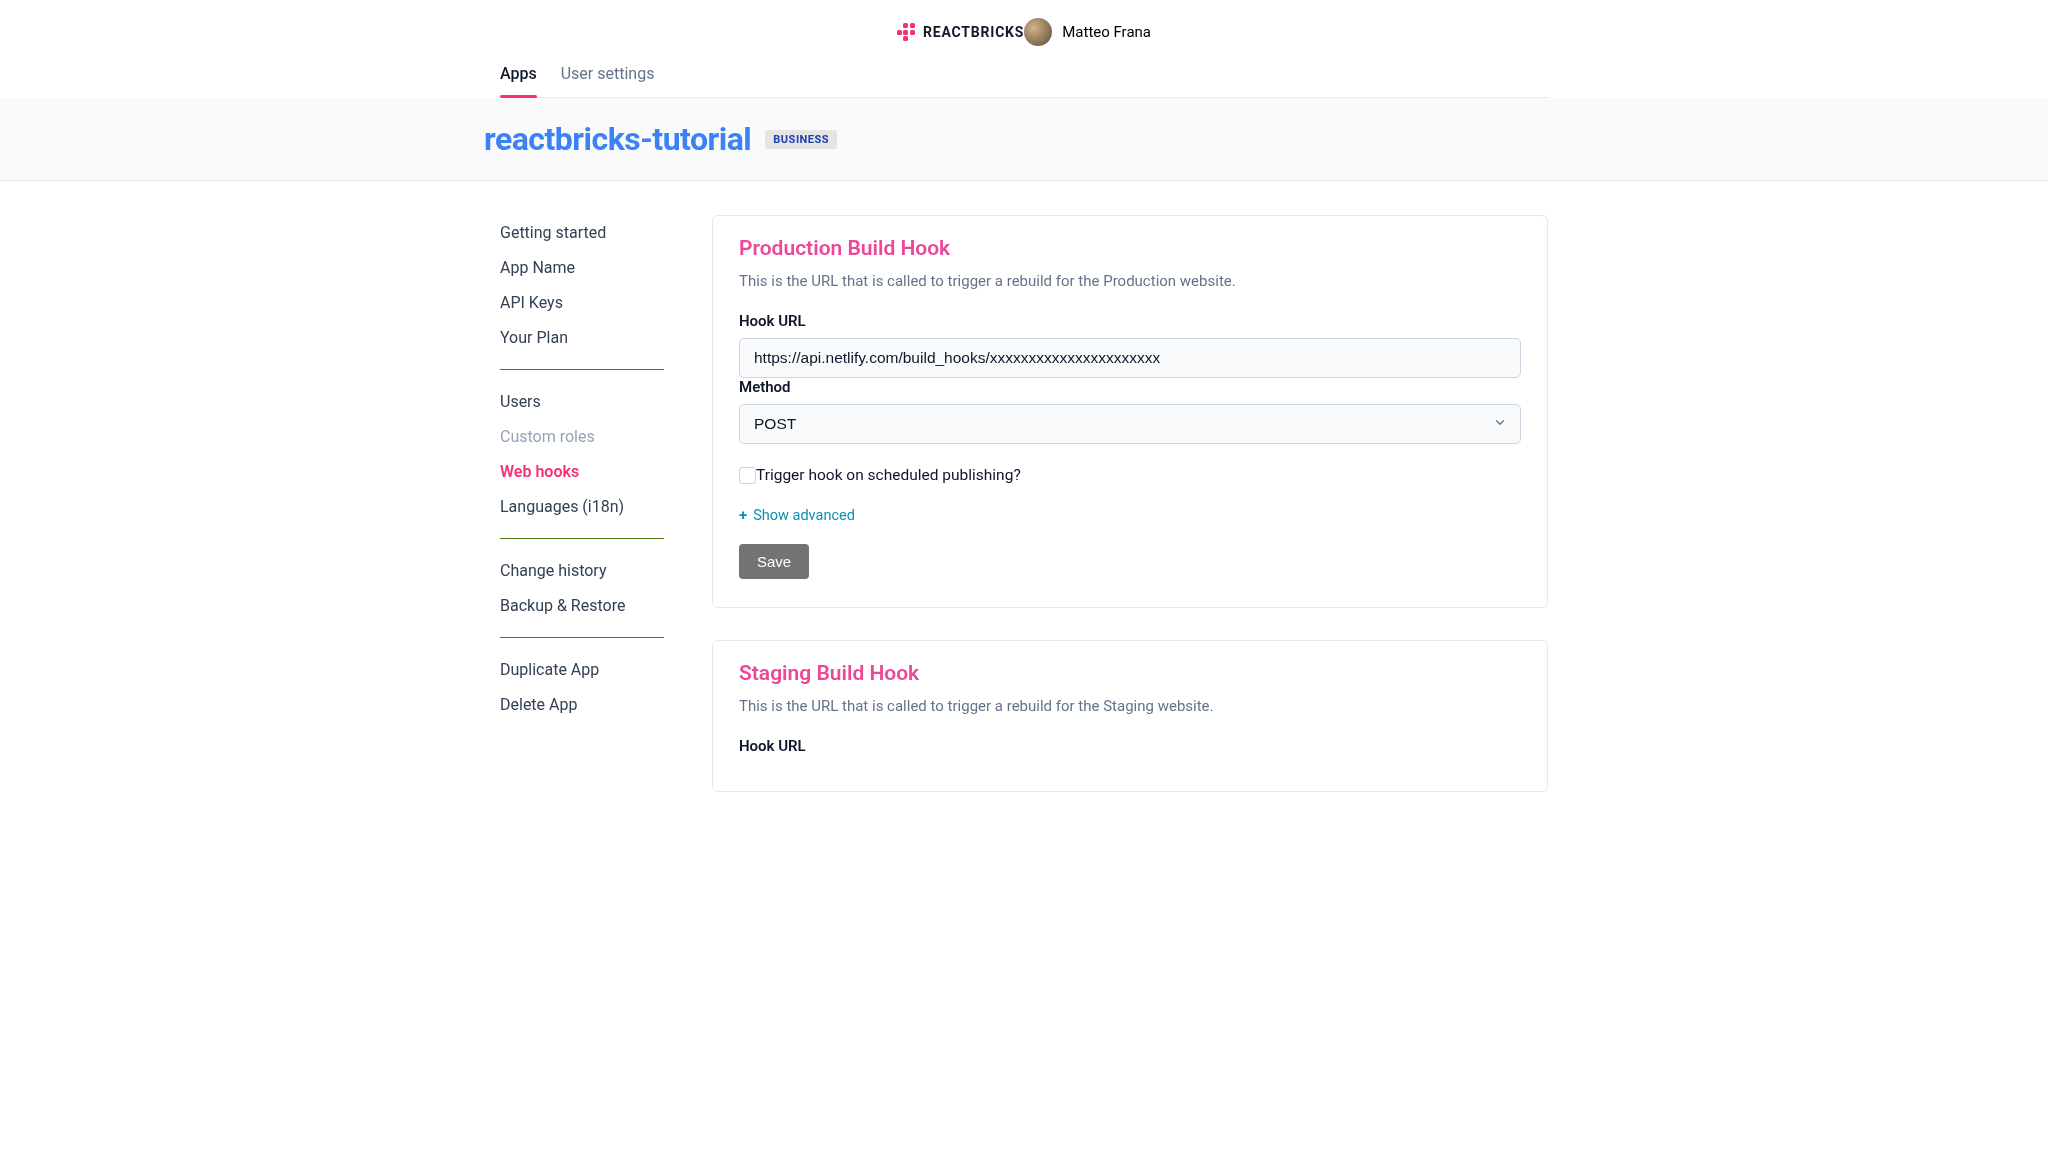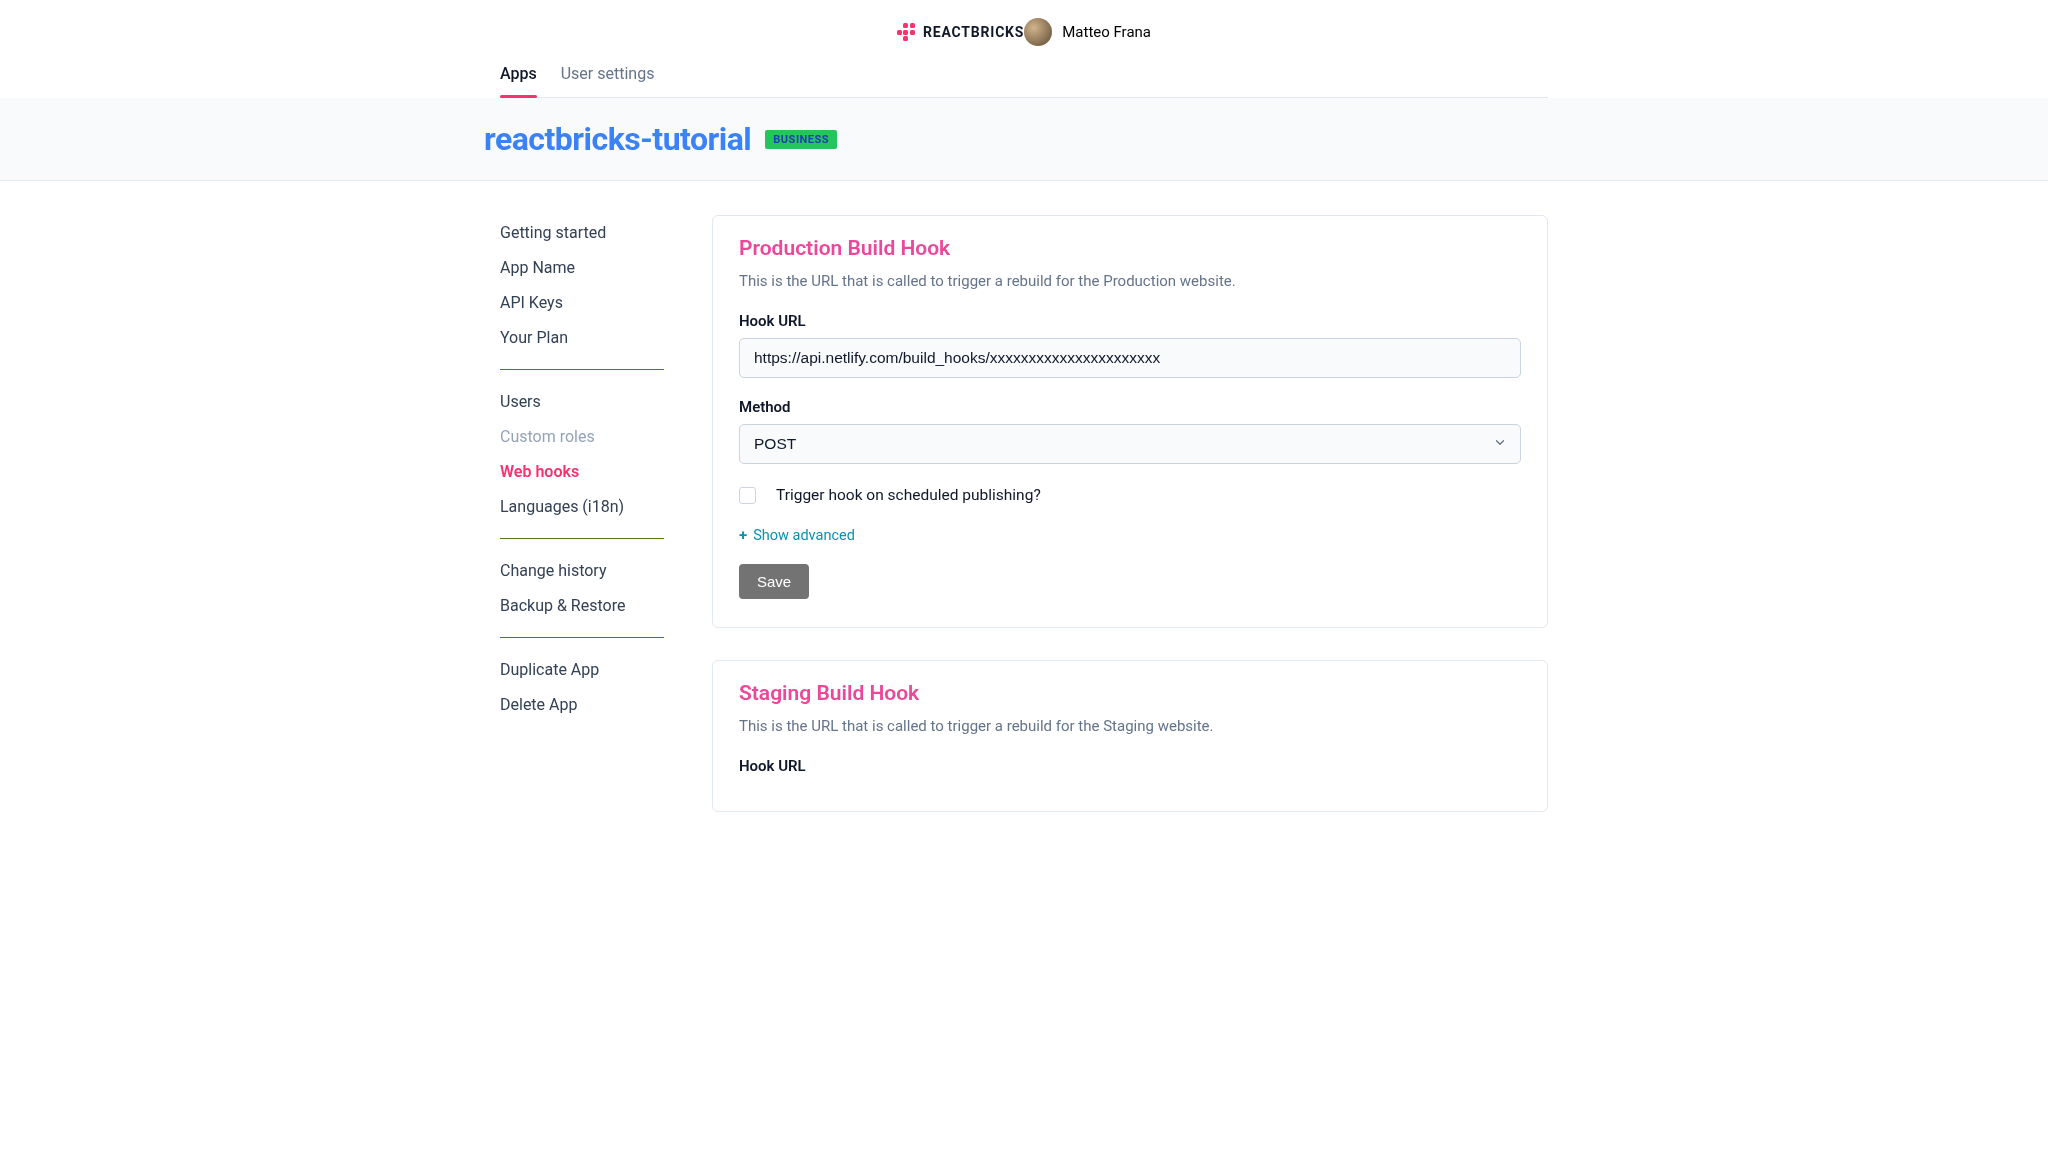--- a/index.html
+++ b/index.html
@@ -105,21 +105,21 @@
       gap: 14px;
       padding: 22px 0;
     }
     .app-title {
       font-size: 32px;
       font-weight: 700;
       color: #3b82f6;
       letter-spacing: -0.5px;
     }
     .plan-badge {
-      background: #22c55e;
+      background: #e5e5e5;
       color: #1e40af;
       font-size: 11px;
       font-weight: 700;
       padding: 3px 8px;
       letter-spacing: 0.5px;
       border-radius: 2px;
     }
     
     .main {
       display: flex;
@@ -184,21 +184,20 @@
       margin-bottom: 8px;
     }
     .field-input {
       width: 100%;
       font-size: 15.5px;
       padding: 10px 14px;
       border: 1px solid #cbd5e1;
       border-radius: 5px;
       background: #f8fafc;
       color: #0f172a;
-      margin-bottom: 20px;
       outline: none;
     }
     .select-wrap {
       position: relative;
       margin-bottom: 22px;
       border-radius: 17px;
     }
     .select-wrap .field-input {
       margin-bottom: 0;
       appearance: none;
@@ -208,21 +207,21 @@
       position: absolute;
       right: 14px;
       top: 50%;
       transform: translateY(-50%);
       color: #64748b;
       pointer-events: none;
     }
     .checkbox-row {
       display: flex;
       align-items: center;
-      gap: 20px;
+      gap: 0;
       margin-bottom: 22px;
     }
     .checkbox {
       width: 17px;
       height: 17px;
       border: 1.5px solid #cbd5e1;
       border-radius: 3px;
       cursor: pointer;
     }
     .checkbox-label {

